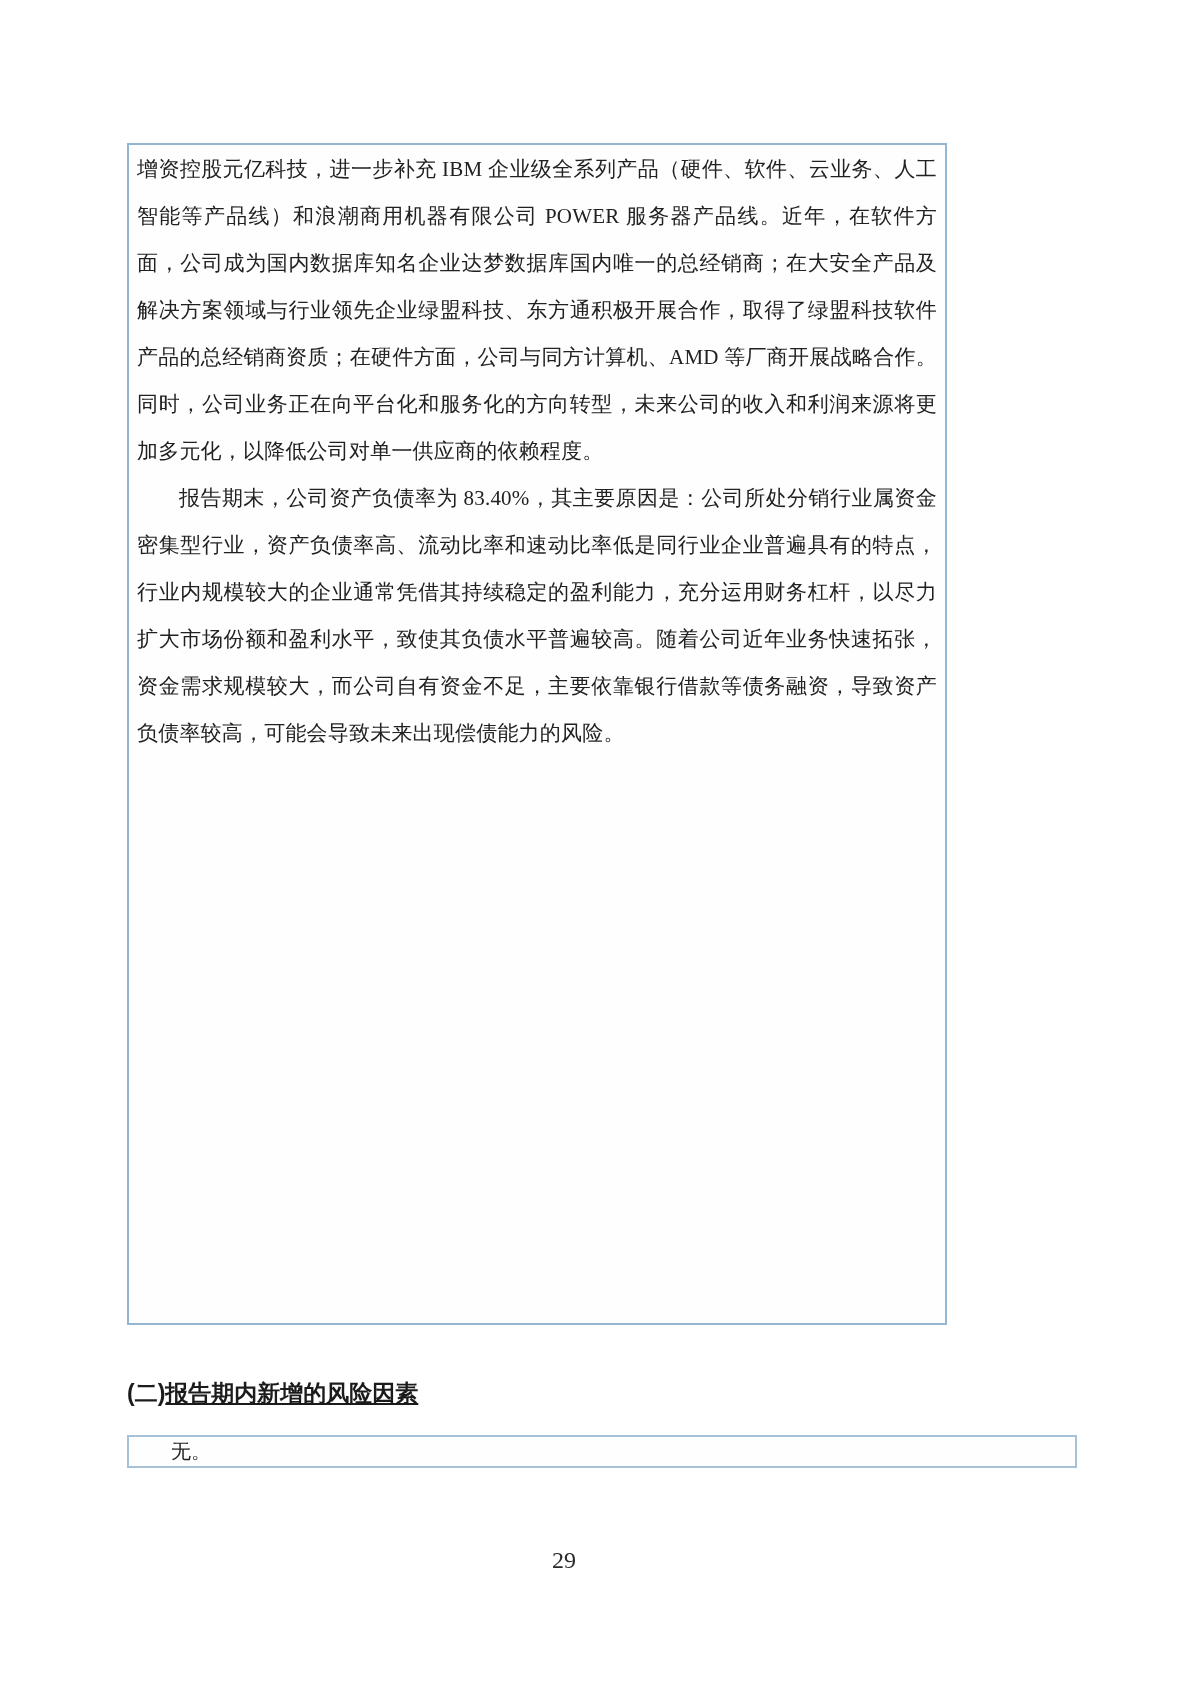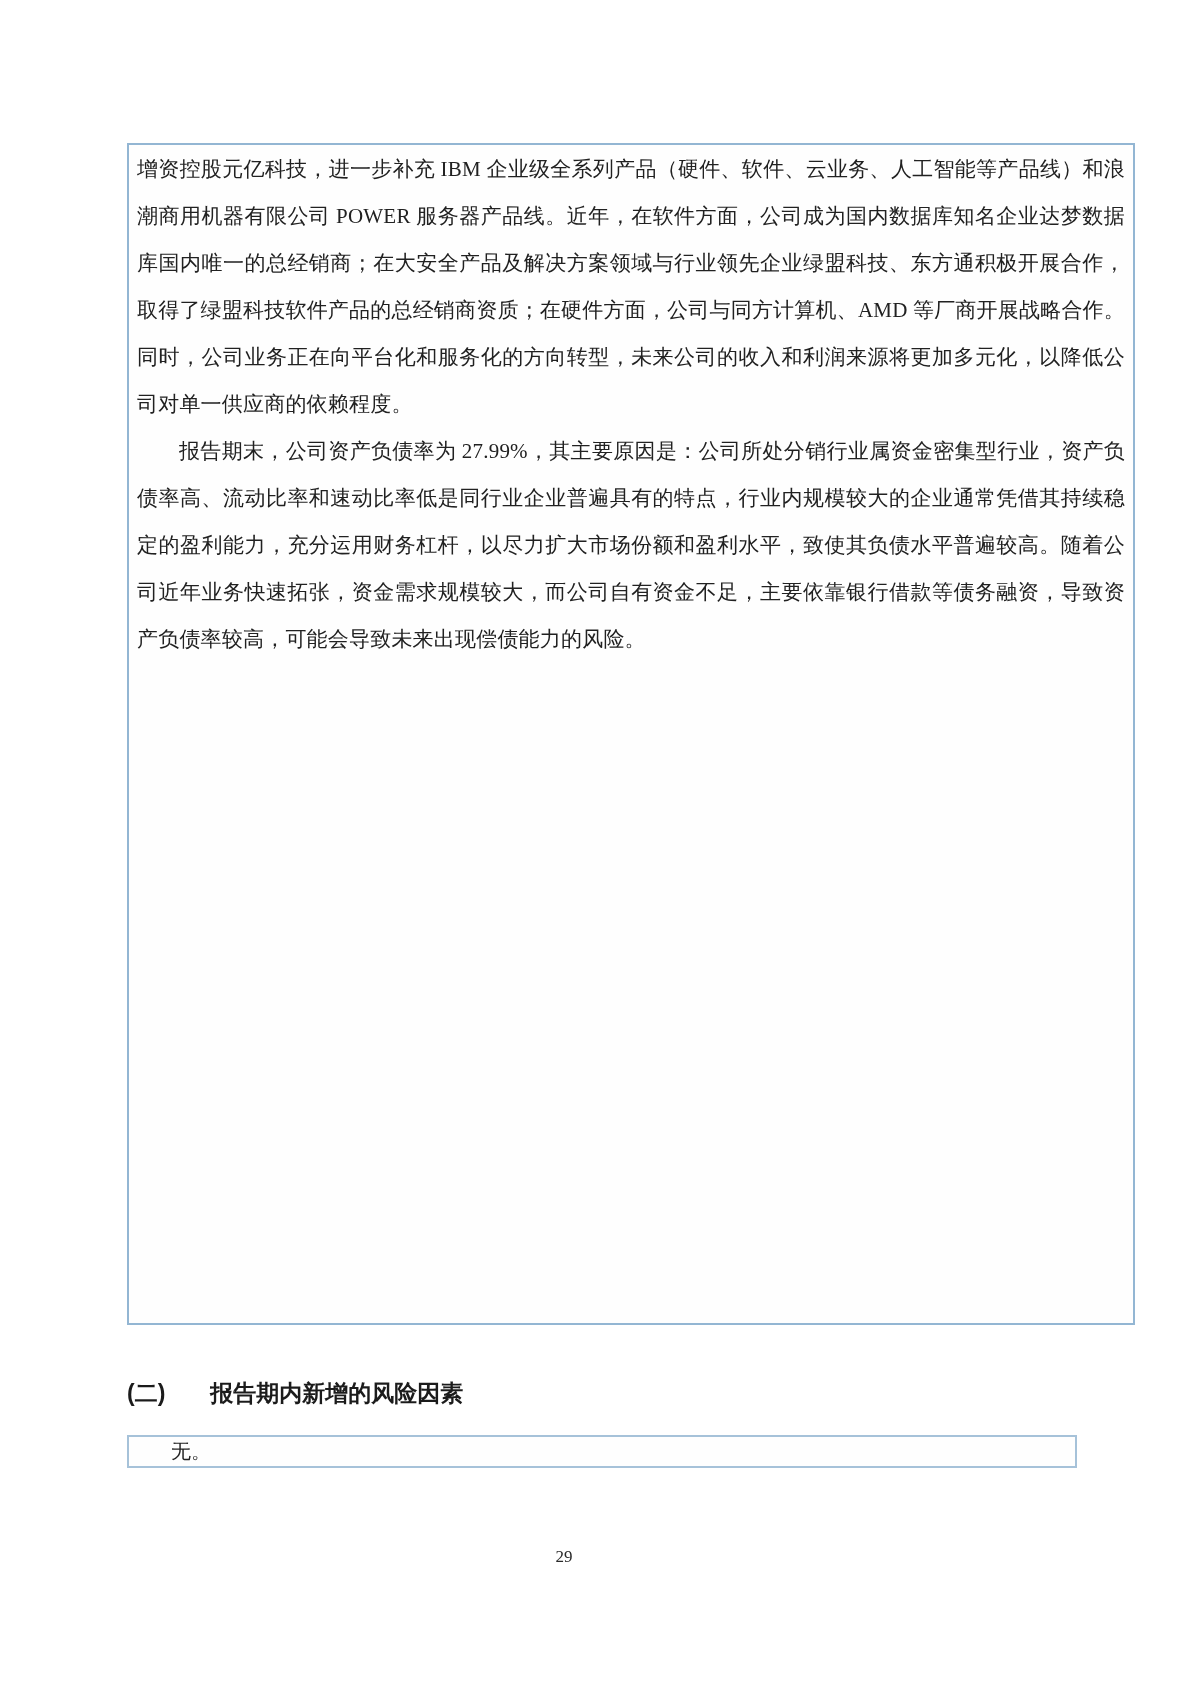--- a/index.html
+++ b/index.html
@@ -18,21 +18,21 @@
   .page {
     position: absolute;
     inset: 0;
     background: #ffffff;
   }
   
   .risk-box {
     position: absolute;
     left: 127px;
     top: 143px;
-    width: 1008px;
+    width: 820px;
     height: 1182px;
     box-sizing: border-box;
     border: 2px solid #93b6d3;
     background: #fefefe;
     padding: 1px 8px 0 8px;
     overflow: hidden;
   }
   .para {
     margin: 0;
     font-size: 21px;
@@ -56,21 +56,21 @@
     left: 127px;
     top: 1378px;
     font-family: "Liberation Sans", "DejaVu Sans", sans-serif;
     font-weight: bold;
     font-size: 23px;
     line-height: 30px;
     color: #1b1b1b;
     white-space: nowrap;
   }
   .sec-title {
-    margin-left: 45px;
+    text-decoration: underline;
   }
   
   .none-box {
     position: absolute;
     left: 127px;
     top: 1435px;
     width: 950px;
     height: 33px;
     box-sizing: border-box;
     border: 2px solid #a6c2d9;
@@ -79,32 +79,32 @@
     line-height: 28px;
     padding-left: 42px;
   }
   
   .page-number {
     position: absolute;
     left: 0;
     top: 1547px;
     width: 1128px;
     text-align: center;
-    font-size: 17px;
+    font-size: 24px;
     color: #2a2a2a;
   }
 </style>
 </head>
 <body>
 
 <div class="page">
 
   <div class="risk-box" id="risk-box">
       <div class="para">增资控股元亿科技，进一步补充 IBM 企业级全系列产品（硬件、软件、云业务、人工智能等产品线）和浪潮商用机器有限公司 POWER 服务器产品线。近年，在软件方面，公司成为国内数据库知名企业达梦数据库国内唯一的总经销商；在大安全产品及解决方案领域与行业领先企业绿盟科技、东方通积极开展合作，取得了绿盟科技软件产品的总经销商资质；在硬件方面，公司与同方计算机、AMD 等厂商开展战略合作。同时，公司业务正在向平台化和服务化的方向转型，未来公司的收入和利润来源将更加多元化，以降低公司对单一供应商的依赖程度。</div>
-      <div class="para indent">报告期末，公司资产负债率为 27.99%，其主要原因是：公司所处分销行业属资金密集型行业，资产负债率高、流动比率和速动比率低是同行业企业普遍具有的特点，行业内规模较大的企业通常凭借其持续稳定的盈利能力，充分运用财务杠杆，以尽力扩大市场份额和盈利水平，致使其负债水平普遍较高。随着公司近年业务快速拓张，资金需求规模较大，而公司自有资金不足，主要依靠银行借款等债务融资，导致资产负债率较高，可能会导致未来出现偿债能力的风险。</div>
+      <div class="para indent">报告期末，公司资产负债率为 83.40%，其主要原因是：公司所处分销行业属资金密集型行业，资产负债率高、流动比率和速动比率低是同行业企业普遍具有的特点，行业内规模较大的企业通常凭借其持续稳定的盈利能力，充分运用财务杠杆，以尽力扩大市场份额和盈利水平，致使其负债水平普遍较高。随着公司近年业务快速拓张，资金需求规模较大，而公司自有资金不足，主要依靠银行借款等债务融资，导致资产负债率较高，可能会导致未来出现偿债能力的风险。</div>
     </div>
 
   <div class="section-heading">
     <span class="sec-label">(二)</span><span class="sec-title">报告期内新增的风险因素</span>
   </div>
 
   <div class="none-box">
     <span>无。</span>
   </div>
 

